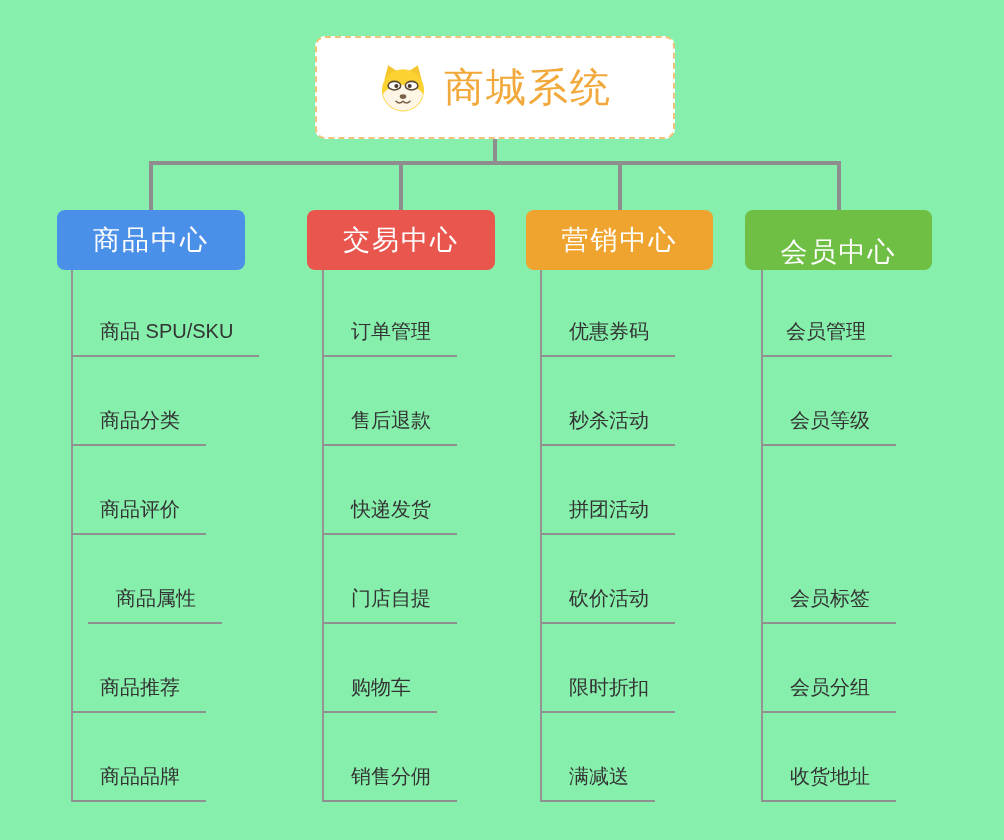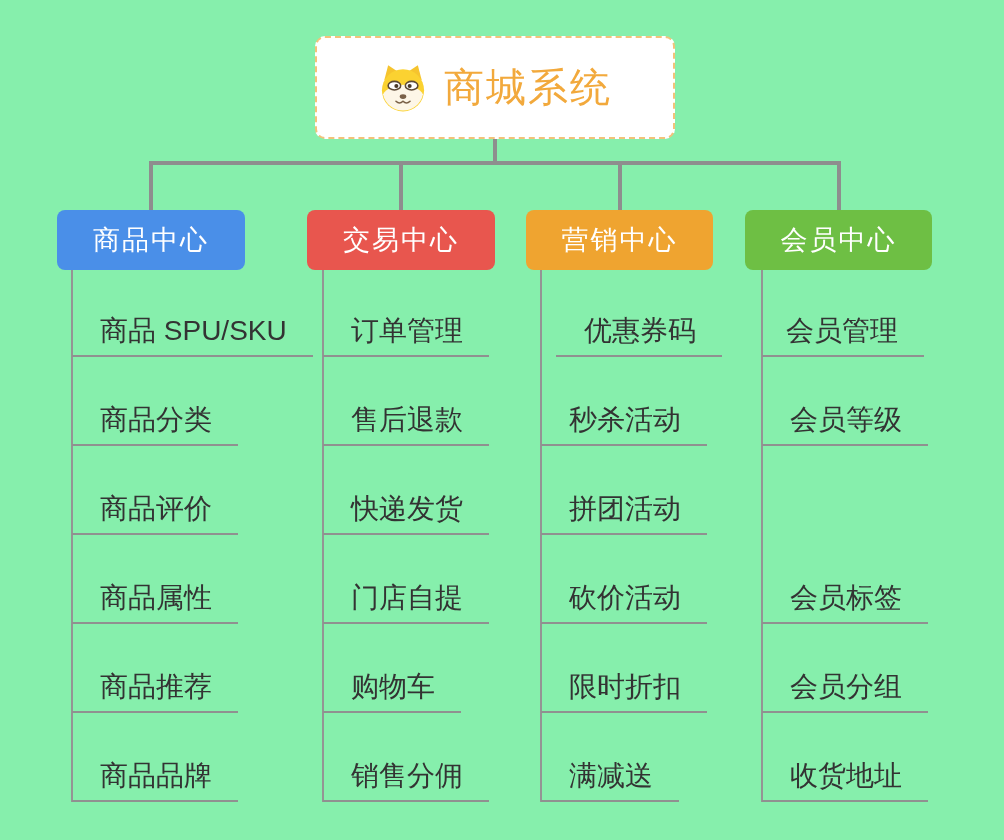--- a/index.html
+++ b/index.html
@@ -52,21 +52,21 @@
   .vline{
     position:absolute;top:270px;
     width:2px;height:532px;
     background:#949494;
   }
   .leaf{
     position:absolute;
     display:inline-block;
     padding:0 26px 8px 28px;
     line-height:32px;
-    font-size:28px;
+    font-size:20px;
     color:#333333;
     border-bottom:2px solid #909090;
     white-space:nowrap;
     cursor:pointer;
     background:transparent;
   }
 </style>
 </head>
 <body>
 
@@ -97,47 +97,47 @@
     <span class="root-title">商城系统</span>
   </div>
 
   <div class="center-box" style="left: 57px; width: 188px; background: rgb(74, 143, 232);">
     <span>商品中心</span>
   </div>
   <div class="vline" style="left:71px;"></div>
   <div class="leaf" style="left:72px;top:315px;">商品 SPU/SKU</div>
   <div class="leaf" style="left:72px;top:404px;text-align:right;">商品分类</div>
   <div class="leaf" style="left:72px;top:493px;">商品评价</div>
-  <div class="leaf" style="left:72px;top:582px;">商品属性</div>
+  <div class="leaf" style="left:88px;top:582px;">商品属性</div>
   <div class="leaf" style="left:72px;top:671px;">商品推荐</div>
   <div class="leaf" style="left:72px;top:760px;">商品品牌</div>
 
   <div class="center-box" style="left: 307px; width: 188px; background: rgb(232, 86, 78);">
     <span>交易中心</span>
   </div>
   <div class="vline" style="left:322px;"></div>
   <div class="leaf" style="left:323px;top:315px;">订单管理</div>
   <div class="leaf" style="left:323px;top:404px;">售后退款</div>
   <div class="leaf" style="left:323px;top:493px;">快递发货</div>
   <div class="leaf" style="left:323px;top:582px;">门店自提</div>
   <div class="leaf" style="left:323px;top:671px;">购物车</div>
   <div class="leaf" style="left:323px;top:760px;">销售分佣</div>
 
   <div class="center-box" style="left: 526px; width: 187px; background: rgb(239, 164, 48);">
     <span>营销中心</span>
   </div>
   <div class="vline" style="left:540px;"></div>
-  <div class="leaf" style="left:541px;top:315px;margin-left:15px;">优惠券码</div>
+  <div class="leaf" style="left:541px;top:315px;">优惠券码</div>
   <div class="leaf" style="left:541px;top:404px;">秒杀活动</div>
   <div class="leaf" style="left:541px;top:493px;">拼团活动</div>
   <div class="leaf" style="left:541px;top:582px;">砍价活动</div>
   <div class="leaf" style="left:541px;top:671px;">限时折扣</div>
   <div class="leaf" style="left:541px;top:760px;">满减送</div>
 
-  <div class="center-box" style="left: 745px; width: 187px; background: rgb(110, 191, 68);">
+  <div class="center-box" style="left: 745px; width: 187px; background: rgb(110, 191, 68); align-items: flex-end;">
     <span>会员中心</span>
   </div>
   <div class="vline" style="left:761px;"></div>
   <div class="leaf" style="left:762px;top:315px;padding-left:24px;">会员管理</div>
   <div class="leaf" style="left:762px;top:404px;">会员等级</div>
   <div class="leaf" style="left:762px;top:582px;">会员标签</div>
   <div class="leaf" style="left:762px;top:671px;">会员分组</div>
   <div class="leaf" style="left:762px;top:760px;">收货地址</div>
 
 </div>

